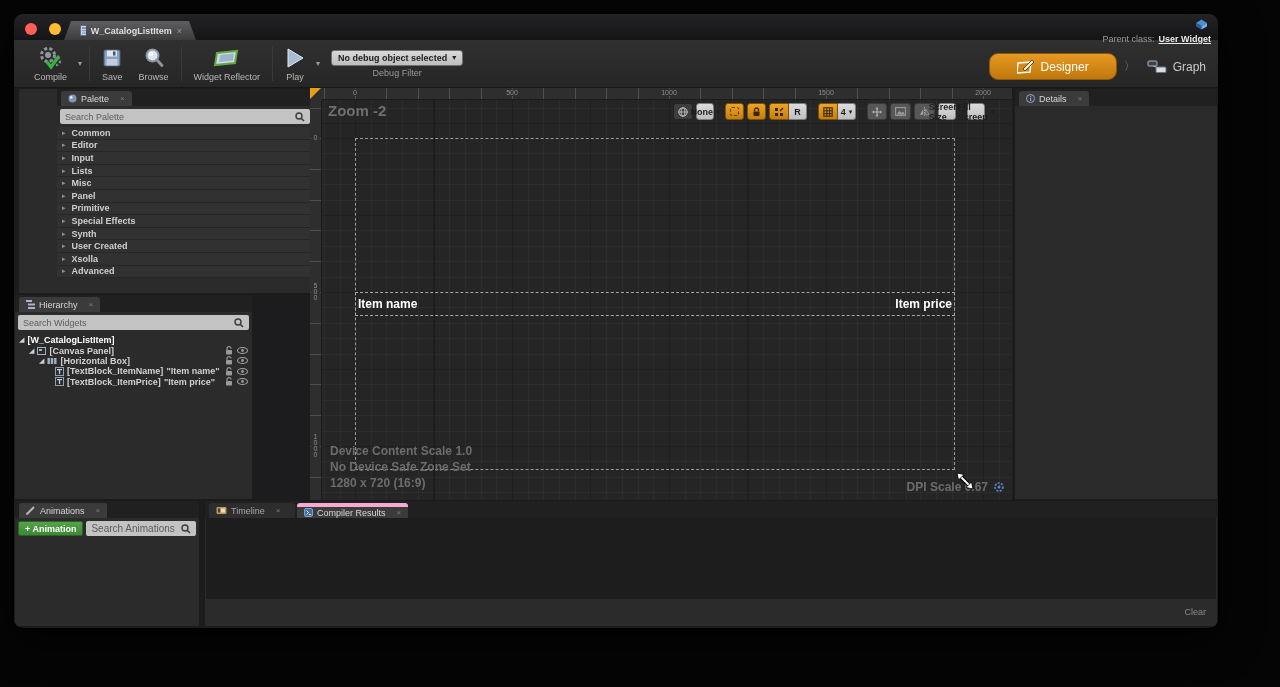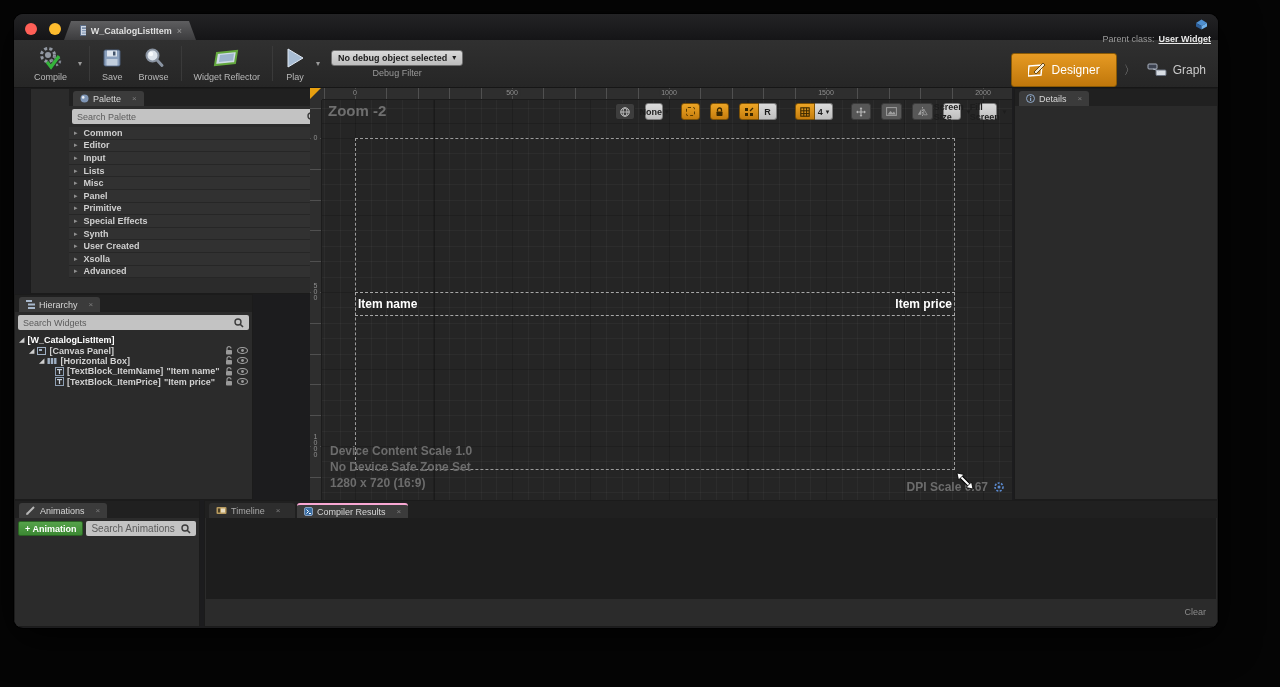--- a/index.html
+++ b/index.html
@@ -39,22 +39,22 @@
            height:16px; display:flex; align-items:center; gap:5px; padding:0 6px;
            font-size:9px; font-weight:bold; color:#1c1c1c; }
   .combo .cc { font-size:8px; }
   .combolabel { font-size:9px; color:#9a9a9a; }
 
   .parentclass { position:absolute; right:7px; top:20px; font-size:9px; color:#9a9a9a; z-index:5; }
   .parentclass .pclink { color:#eaeaea; font-weight:bold; text-decoration:underline; margin-left:4px; }
   .hinticon { position:absolute; right:10px; top:5px; z-index:5; }
 
   .modeswitch { position:absolute; right:8px; top:39px; display:flex; align-items:center; gap:7px; z-index:4; }
-  .designer-btn { display:flex; align-items:center; gap:6px; height:34px; padding:0 16px;
-                  border-radius:3px; background:linear-gradient(#e69a23,#c0770b);
+  .designer-btn { display:flex; align-items:center; gap:6px; height:27px; padding:0 27px;
+                  border-radius:9px; background:linear-gradient(#e69a23,#c0770b);
                   border:1px solid #8a5a06; color:#fff; font-size:12px; }
   .graph-btn { display:flex; align-items:center; gap:6px; color:#c9c9c9; font-size:12px; padding:0 4px; }
   .mode-chev { color:#8a8a8a; font-size:12px; }
 
   
   .panel { position:absolute; background:#2b2b2b; border:1px solid #1b1b1b; }
   .ptabs { height:17px; background:#202020; display:flex; align-items:flex-end; padding-left:4px; gap:2px; }
   .ptab { background:#3b3b3b; border-radius:3px 3px 0 0; height:15px;
           display:flex; align-items:center; gap:4px; padding:0 7px;
           font-size:9px; color:#d6d6d6; }
@@ -106,21 +106,21 @@
             repeating-linear-gradient(180deg, rgba(255,255,255,.030) 0 1px, transparent 1px 15.4px);
           background-position:33px 38px; }
   .zoomlabel { position:absolute; left:18px; top:14px; font-size:15px; font-weight:bold; color:#6f6f6f; }
   .design-rect { position:absolute; left:45px; top:50px; width:600px; height:332px;
                  border:1px dashed #9b9b9b; }
   .hbox-rect { position:absolute; left:45px; top:204px; width:600px; height:24px;
                border:1px dashed #a8a8a8; display:flex; align-items:center;
                justify-content:space-between; padding:0 2px; }
   .hbox-rect span { font-size:12px; font-weight:bold; color:#fff; }
 
-  .canvas-toolbar { position:absolute; right:7px; top:15px; display:flex; gap:10px; z-index:3; }
+  .canvas-toolbar { position:absolute; right:19px; top:15px; display:flex; gap:3px; z-index:3; }
   .cbtn { height:17px; min-width:18px; border-radius:3px; display:flex; align-items:center; justify-content:center;
           gap:3px; padding:0 4px; font-size:9px; font-weight:bold; }
   .cbtn.dark  { background:#3d3d3d; border:1px solid #242424; color:#cfcfcf; }
   .cbtn.light { background:linear-gradient(#dcdcdc,#bfbfbf); border:1px solid #7d7d7d; color:#1d1d1d; }
   .cbtn.orange{ background:linear-gradient(#eda525,#c57d0e); border:1px solid #7d5206; color:#3c2800; }
   .cbtn.gray  { background:#575757; border:1px solid #3a3a3a; color:#a5a5a5; }
   .seg { display:flex; }
   .seg .cbtn:first-child { border-radius:3px 0 0 3px; }
   .seg .cbtn:last-child  { border-radius:0 3px 3px 0; border-left:none; }
   .mini-caret { font-size:7px; }
@@ -266,21 +266,21 @@
     <div class="graph-btn">
       <svg width="20" height="14" viewBox="0 0 20 14">
         <rect x="1" y="1" width="9" height="5" rx="1" fill="#3c4250" stroke="#aab2bf"></rect>
         <rect x="9" y="7" width="10" height="5.5" rx="1" fill="#d8dde3" stroke="#6a7280"></rect>
         <line x1="6" y1="6" x2="12" y2="8" stroke="#aab2bf"></line>
       </svg>
       <span>Graph</span>
     </div>
   </div>
 
-  <div class="panel" style="left:16px;top:74px;width:296px;height:206px;padding-left:38px;">
+  <div class="panel" style="left:4px;top:74px;width:296px;height:206px;padding-left:38px;">
     <div class="ptabs">
       <div class="ptab">
         <svg width="9" height="9" viewBox="0 0 9 9">
           <circle cx="4.5" cy="4.5" r="4" fill="#7e95b5"></circle>
               <circle cx="3.2" cy="3.4" r="1.3" fill="#e8eef5"></circle>
         </svg>
         <span>Palette</span>
         <span class="x">×</span>
       </div>
     </div>
@@ -615,21 +615,21 @@
     <div class="ptabs">
       <div class="ptab inactive" style="width:86px">
         <svg width="11" height="9" viewBox="0 0 11 9">
           <rect x="0.5" y="1" width="10" height="7" rx="1" fill="#b89a5e"></rect>
           <rect x="2" y="2.5" width="2" height="4" fill="#4a3e22"></rect>
               <rect x="5" y="2.5" width="4" height="4" fill="#e8dcc0"></rect>
         </svg>
         <span>Timeline</span>
         <span class="x">×</span>
       </div>
-      <div class="ptab" style="border-top:2px solid #f9a8d4;">
+      <div class="ptab" style="border-top:4px solid #f9a8d4;">
         <svg width="9" height="9" viewBox="0 0 9 9">
           <rect x="0.5" y="0.5" width="8" height="8" rx="1.5" fill="#3a6ea5" stroke="#9ab4d4" stroke-width="0.8"></rect>
           <path d="M2.5 2.5 l2 2 l-2 2" stroke="#fff" stroke-width="1" fill="none"></path>
               <line x1="5" y1="6.5" x2="7" y2="6.5" stroke="#fff"></line>
         </svg>
         <span>Compiler Results</span>
         <span class="x">×</span>
       </div>
     </div>
     <div class="log-area"></div>

